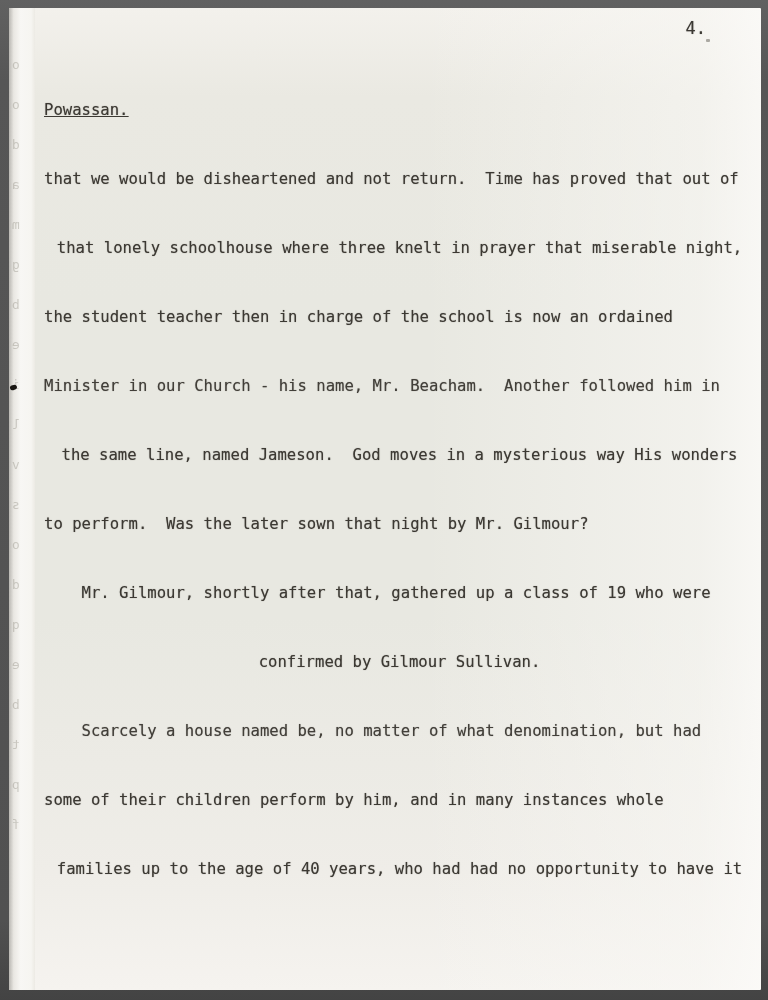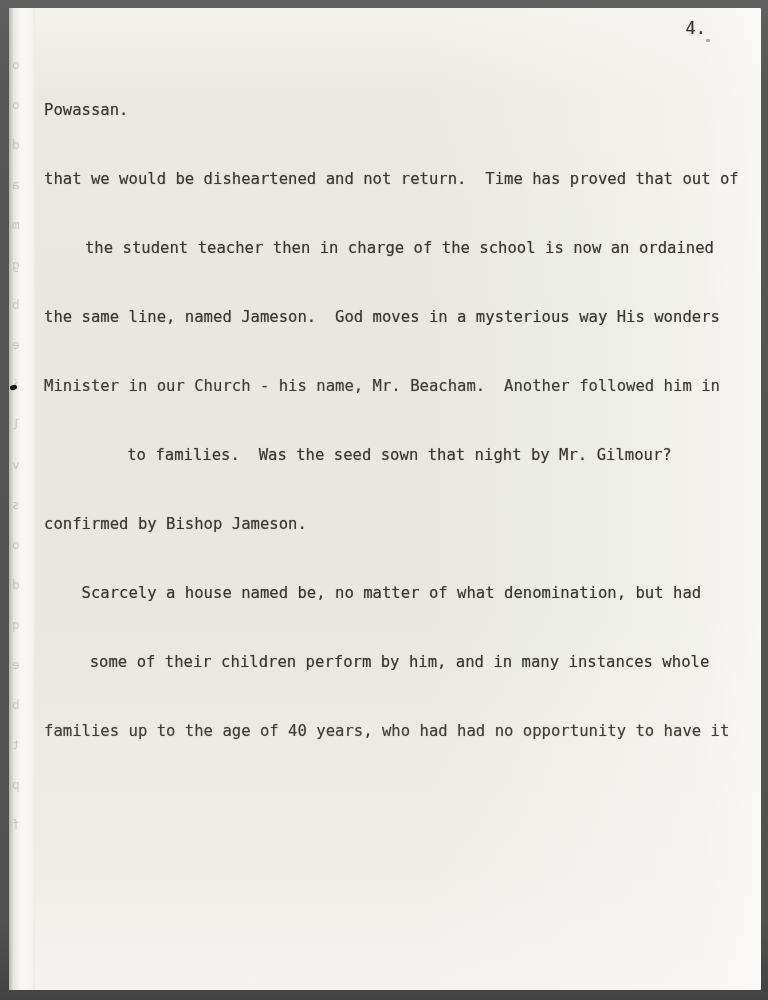--- a/index.html
+++ b/index.html
@@ -83,21 +83,21 @@
     position: absolute;
     left: 35px;
     top: 45px;
     right: 6px;
     font-size: 15.6px;
     line-height: 23px;
     color: #3c3933;
     text-shadow: 0 0 1px rgba(56,53,47,0.55);
     white-space: pre;
   }
-  .heading { white-space: pre; }
+  .heading { white-space: pre; text-decoration: underline; }
   .line { white-space: pre; }
   
   .line:nth-child(3n)  { transform: translateY(0.3px); text-align: center; }
   .line:nth-child(5n)  { opacity: 0.96; }
   .line:nth-child(7n)  { transform: translateY(-0.3px); }
 </style>
 </head>
 <body>
 
 <div class="scan-frame">
@@ -128,25 +128,27 @@
       </div>
       <div class="ink-speck"></div>
     </div>
 
     <div class="page-number">4.</div>
     <div class="page-number-dot"></div>
 
     <div class="text-block">
       <div class="heading">Powassan.</div>
       <div class="line">that we would be disheartened and not return.  Time has proved that out of</div>
+      <div class="line">that lonely schoolhouse where three knelt in prayer that miserable night,</div>
       <div class="line">the student teacher then in charge of the school is now an ordained</div>
+      <div class="line">Minister in our Church - his name, Mr. Beacham.  Another followed him in</div>
       <div class="line">the same line, named Jameson.  God moves in a mysterious way His wonders</div>
-      <div class="line">Minister in our Church - his name, Mr. Beacham.  Another followed him in</div>
-      <div class="line">to families.  Was the seed sown that night by Mr. Gilmour?</div>
-      <div class="line">confirmed by Bishop Jameson.</div>
+      <div class="line">to perform.  Was the later sown that night by Mr. Gilmour?</div>
+      <div class="line">    Mr. Gilmour, shortly after that, gathered up a class of 19 who were</div>
+      <div class="line">confirmed by Gilmour Sullivan.</div>
       <div class="line">    Scarcely a house named be, no matter of what denomination, but had</div>
       <div class="line">some of their children perform by him, and in many instances whole</div>
       <div class="line">families up to the age of 40 years, who had had no opportunity to have it</div>
       
       
       
       
       
       
       

